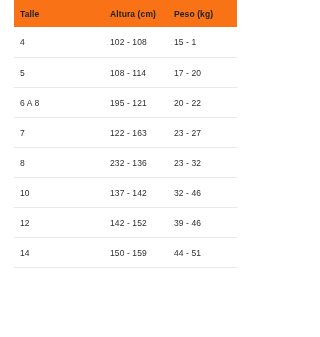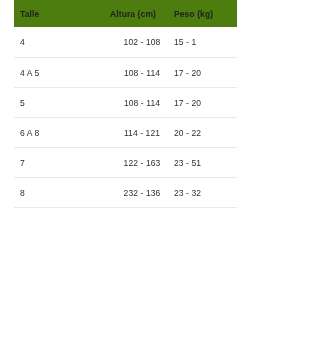--- a/index.html
+++ b/index.html
@@ -23,21 +23,21 @@
 
   table.size-table {
     width: 217px;
     margin-left: 14px;
     border-collapse: collapse;
     table-layout: fixed;
   }
 
   
   thead tr.header-row {
-    background: #4d7c0f;
+    background: #f97316;
   }
 
   thead th {
     font-size: 8.5px;
     font-weight: bold;
     color: #1f1f1f;
     text-align: left;
     padding: 0;
     height: 27px;
     vertical-align: middle;
@@ -60,21 +60,21 @@
     color: #2e2e2e;
     text-align: left;
     padding: 0;
     height: 29px;
     vertical-align: middle;
     letter-spacing: 0.1px;
     white-space: nowrap;
   }
 
   td.col-talle  { padding-left: 6px; }
-  td.col-altura { padding-left: 0px; text-align: center; }
+  td.col-altura { padding-left: 0px; }
   td.col-peso   { padding-left: 0px; }
 
   
   tbody tr.data-row:first-child td { height: 30px; }
 </style>
 </head>
 <body>
 
 <div id="size-chart">
 
@@ -89,50 +89,60 @@
     </thead>
 
     <tbody>
 
       <tr class="data-row">
         <td class="col-talle">4</td>
         <td class="col-altura">102 - 108</td>
         <td class="col-peso">15 - 1</td>
       </tr>
 
-      <tr class="data-row">
-        <td class="col-talle">4 A 5</td>
-        <td class="col-altura">108 - 114</td>
-        <td class="col-peso">17 - 20</td>
-      </tr>
 
       <tr class="data-row">
         <td class="col-talle">5</td>
         <td class="col-altura">108 - 114</td>
         <td class="col-peso">17 - 20</td>
       </tr>
 
       <tr class="data-row">
         <td class="col-talle">6 A 8</td>
-        <td class="col-altura">114 - 121</td>
+        <td class="col-altura">195 - 121</td>
         <td class="col-peso">20 - 22</td>
       </tr>
 
       <tr class="data-row">
         <td class="col-talle">7</td>
         <td class="col-altura">122 - 163</td>
-        <td class="col-peso">23 - 51</td>
+        <td class="col-peso">23 - 27</td>
       </tr>
 
       <tr class="data-row">
         <td class="col-talle">8</td>
         <td class="col-altura">232 - 136</td>
         <td class="col-peso">23 - 32</td>
       </tr>
 
+      <tr class="data-row">
+        <td class="col-talle">10</td>
+        <td class="col-altura">137 - 142</td>
+        <td class="col-peso">32 - 46</td>
+      </tr>
 
 
+      <tr class="data-row">
+        <td class="col-talle">12</td>
+        <td class="col-altura">142 - 152</td>
+        <td class="col-peso">39 - 46</td>
+      </tr>
 
+      <tr class="data-row">
+        <td class="col-talle">14</td>
+        <td class="col-altura">150 - 159</td>
+        <td class="col-peso">44 - 51</td>
+      </tr>
 
     </tbody>
   </table>
 
 </div>
 
 </body></html>

